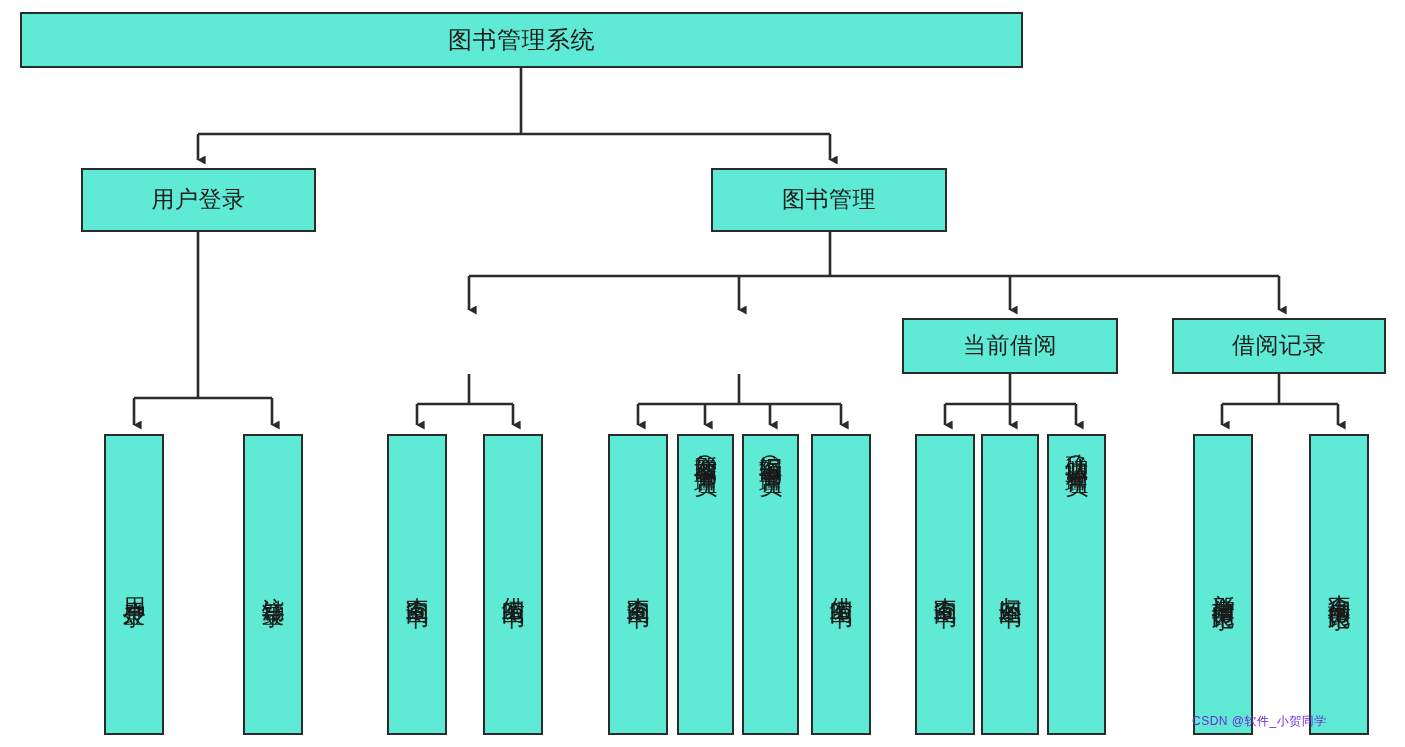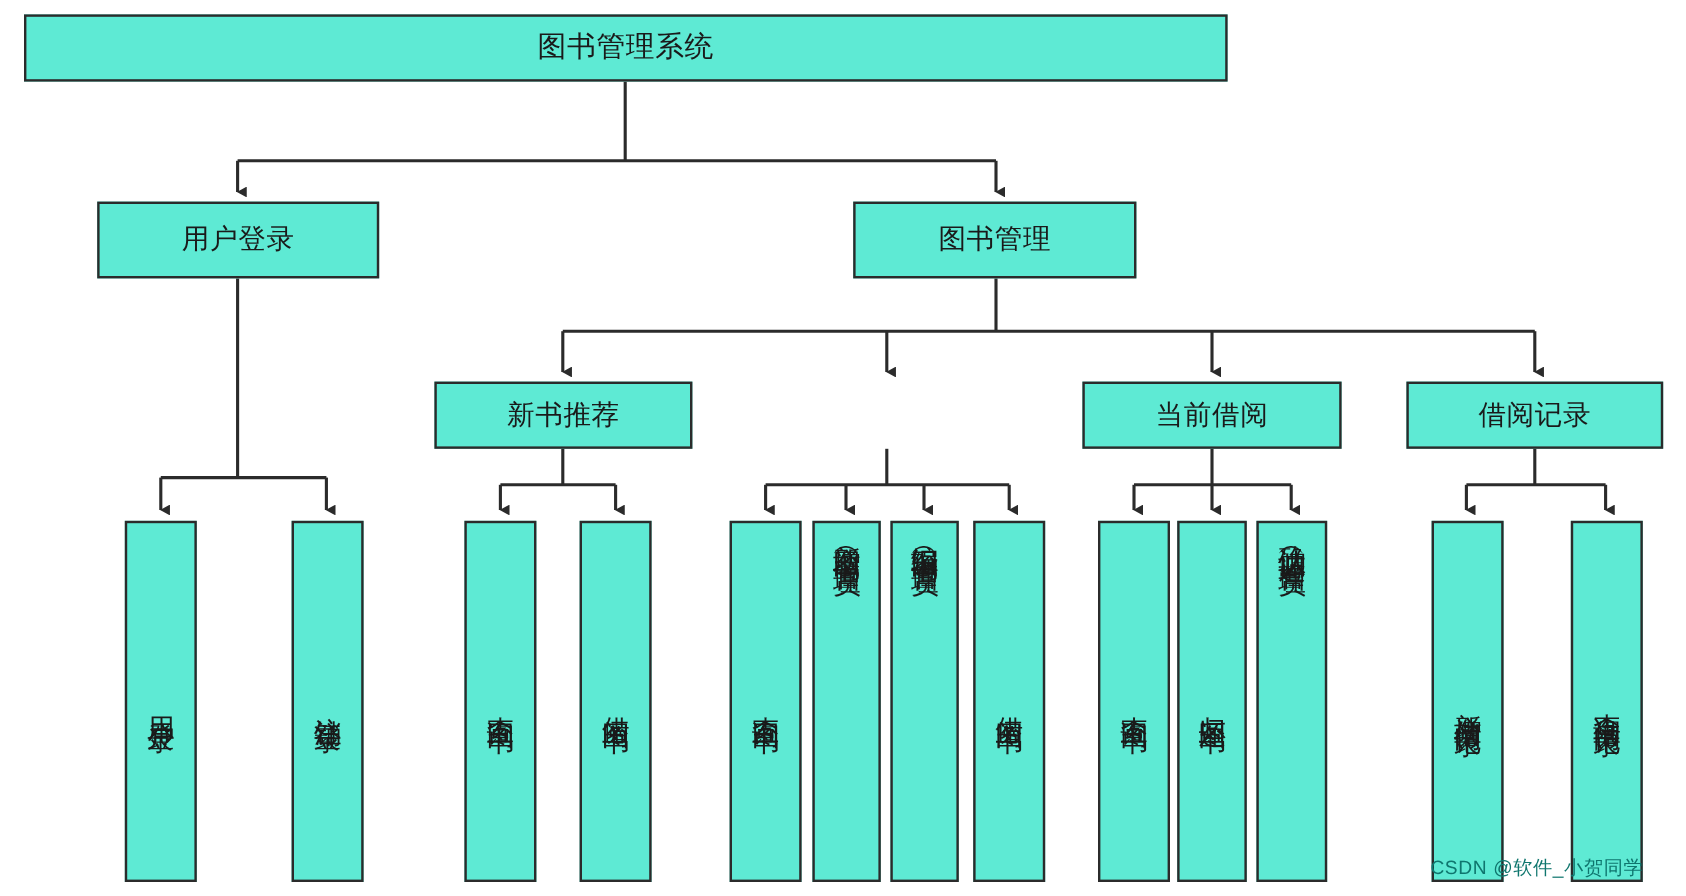--- a/index.html
+++ b/index.html
@@ -55,22 +55,22 @@
     text-align: center;
   }
   .node.v.top .vtext {
     align-self: flex-start;
   }
   .node.v.mid .vtext {
     align-self: center;
   }
   .watermark {
     position: absolute;
-    font-size: 16px;
-    color: #0f766e;
+    font-size: 12px;
+    color: #6d28d9;
     white-space: nowrap;
     letter-spacing: 0.5px;
   }
 </style>
 </head>
 <body>
 
 <div id="canvas">
 
   <svg class="edges" viewBox="0 0 1405 747">
@@ -127,23 +127,20 @@
     <span>图书管理系统</span>
   </div>
 
   <div class="node h" style="left:81px; top:168px; width:235px; height:64px;">
     <span>用户登录</span>
   </div>
   <div class="node h" style="left:711px; top:168px; width:236px; height:64px;">
     <span>图书管理</span>
   </div>
 
-  <div class="node h" style="left:362px; top:318px; width:215px; height:56px;">
-    <span>新书推荐</span>
-  </div>
   <div class="node h" style="left:1172px; top:318px; width:214px; height:56px;">
     <span>借阅记录</span>
   </div>
   <div class="node h" style="left:902px; top:318px; width:216px; height:56px;">
     <span>当前借阅</span>
   </div>
 
   <div class="node v mid" style="left:104px; top:434px; width:60px; height:301px;">
     <span class="vtext">用户登录</span>
   </div>

